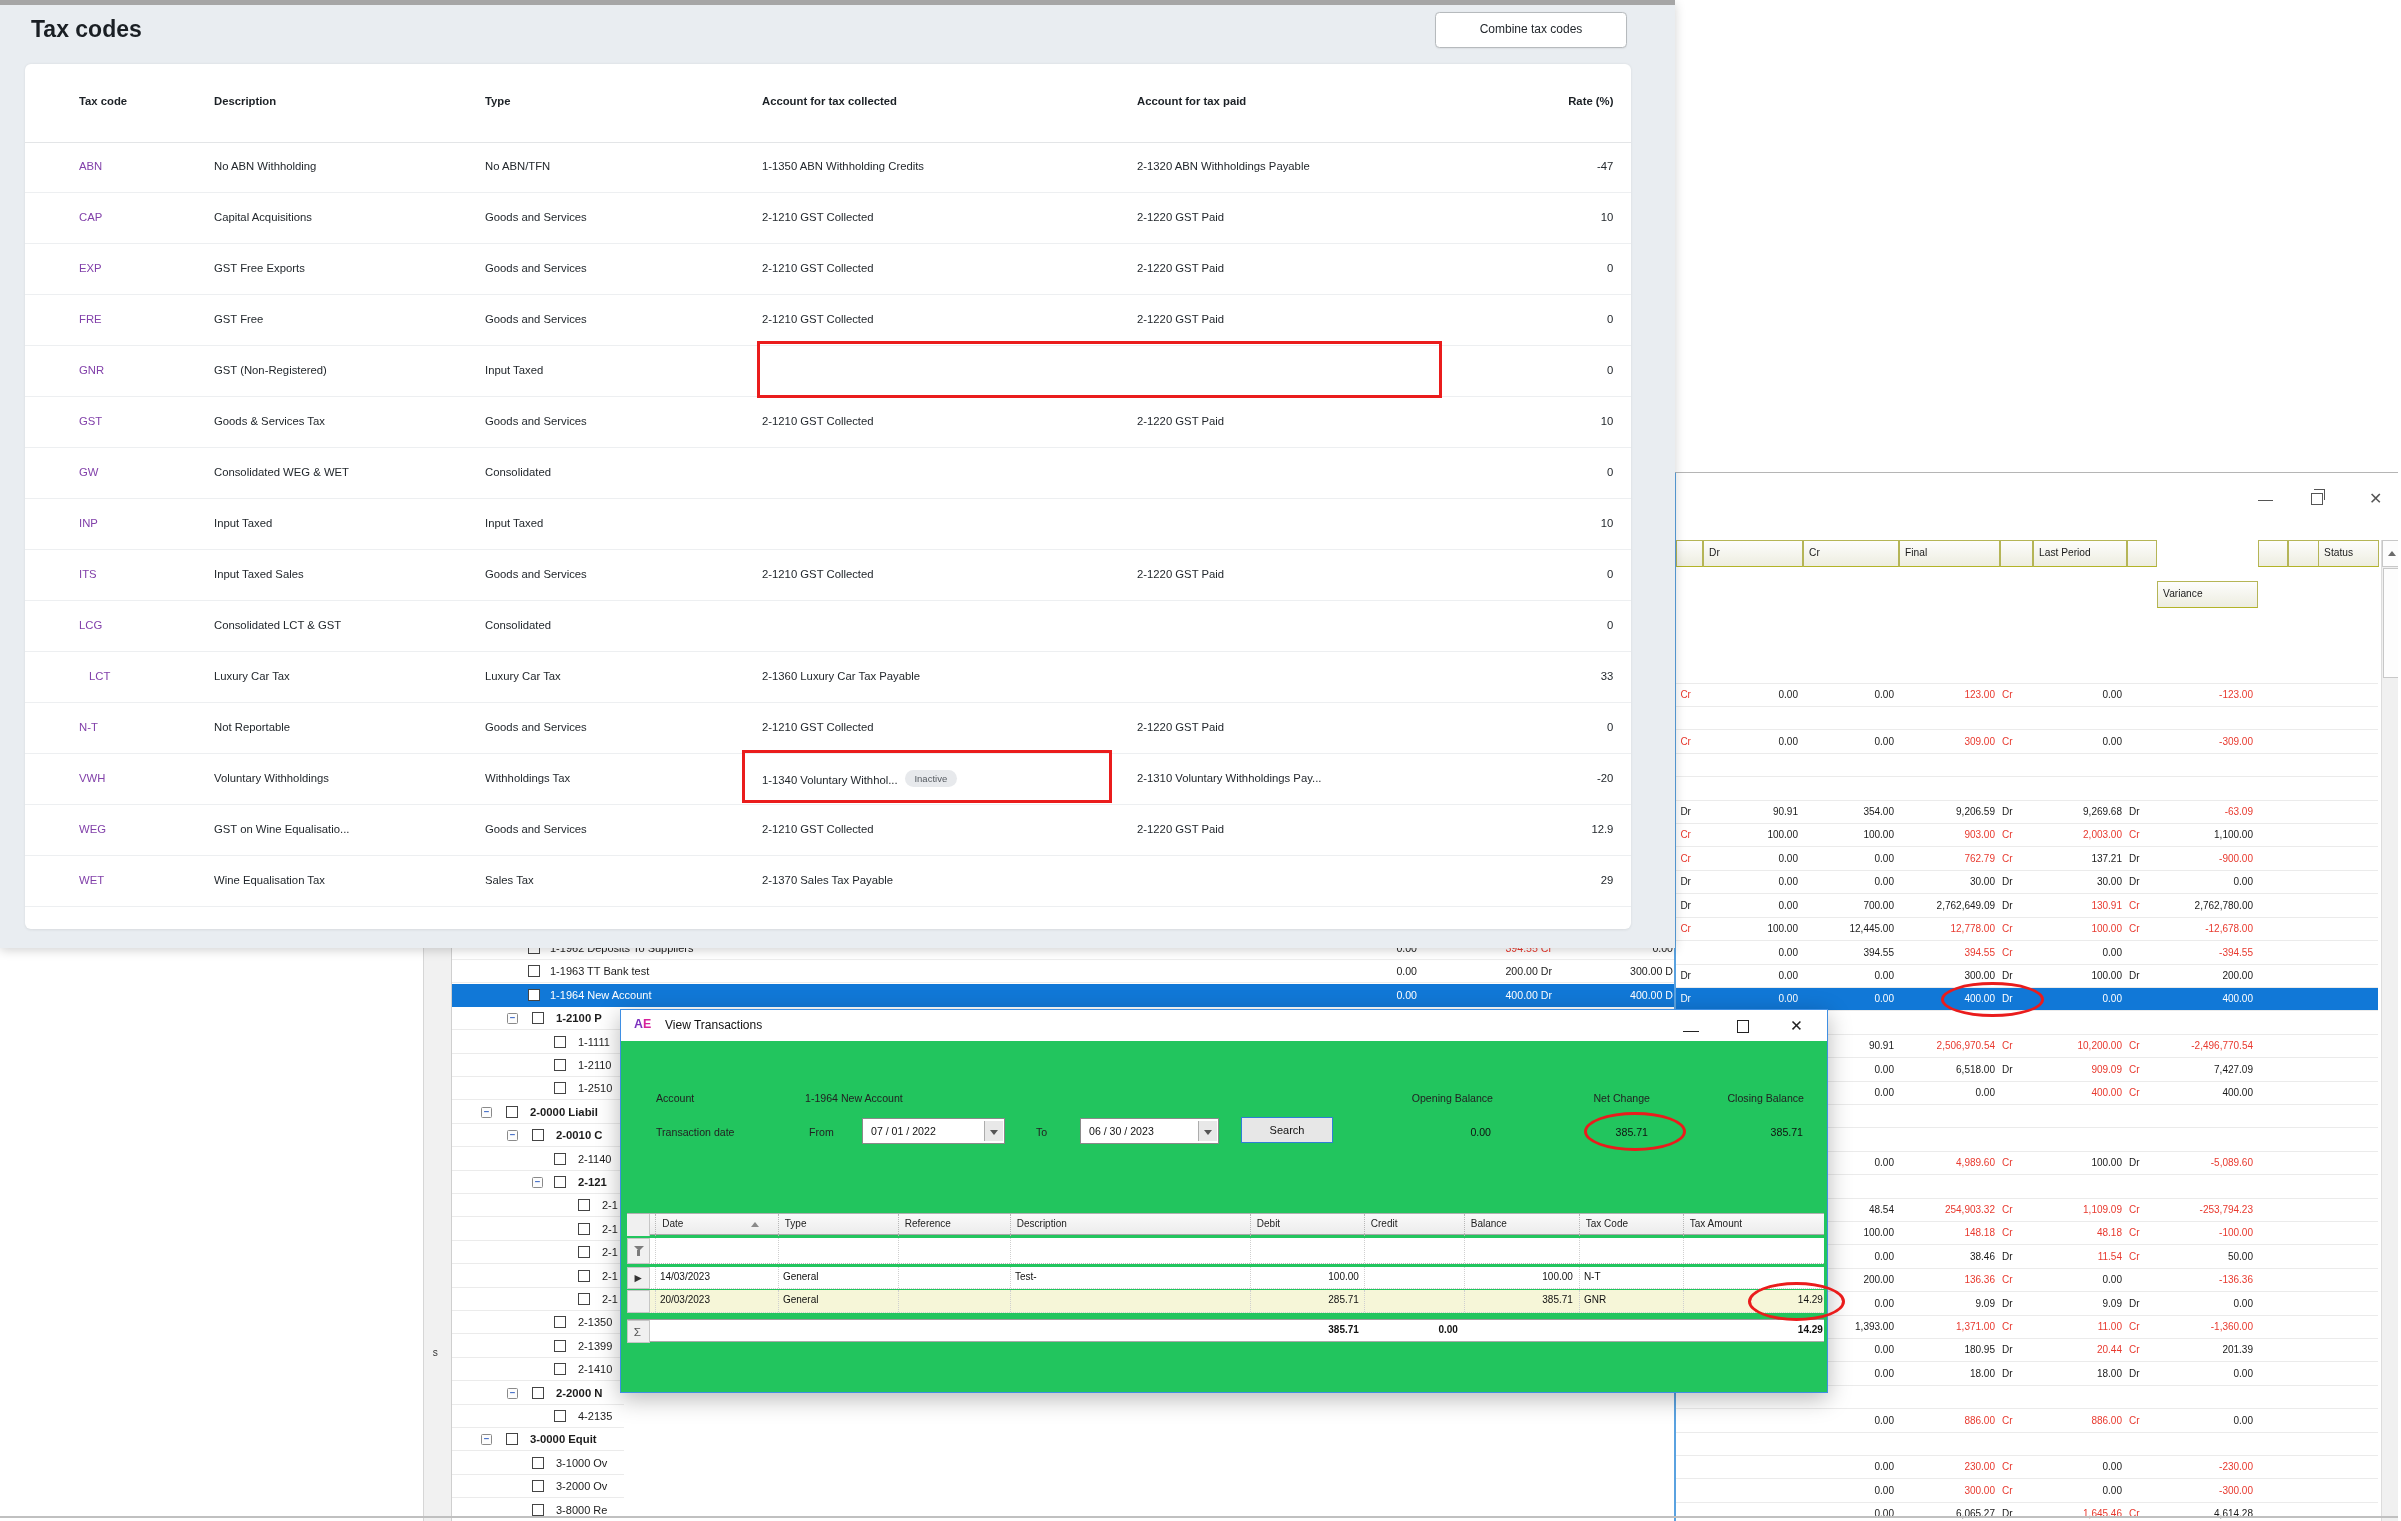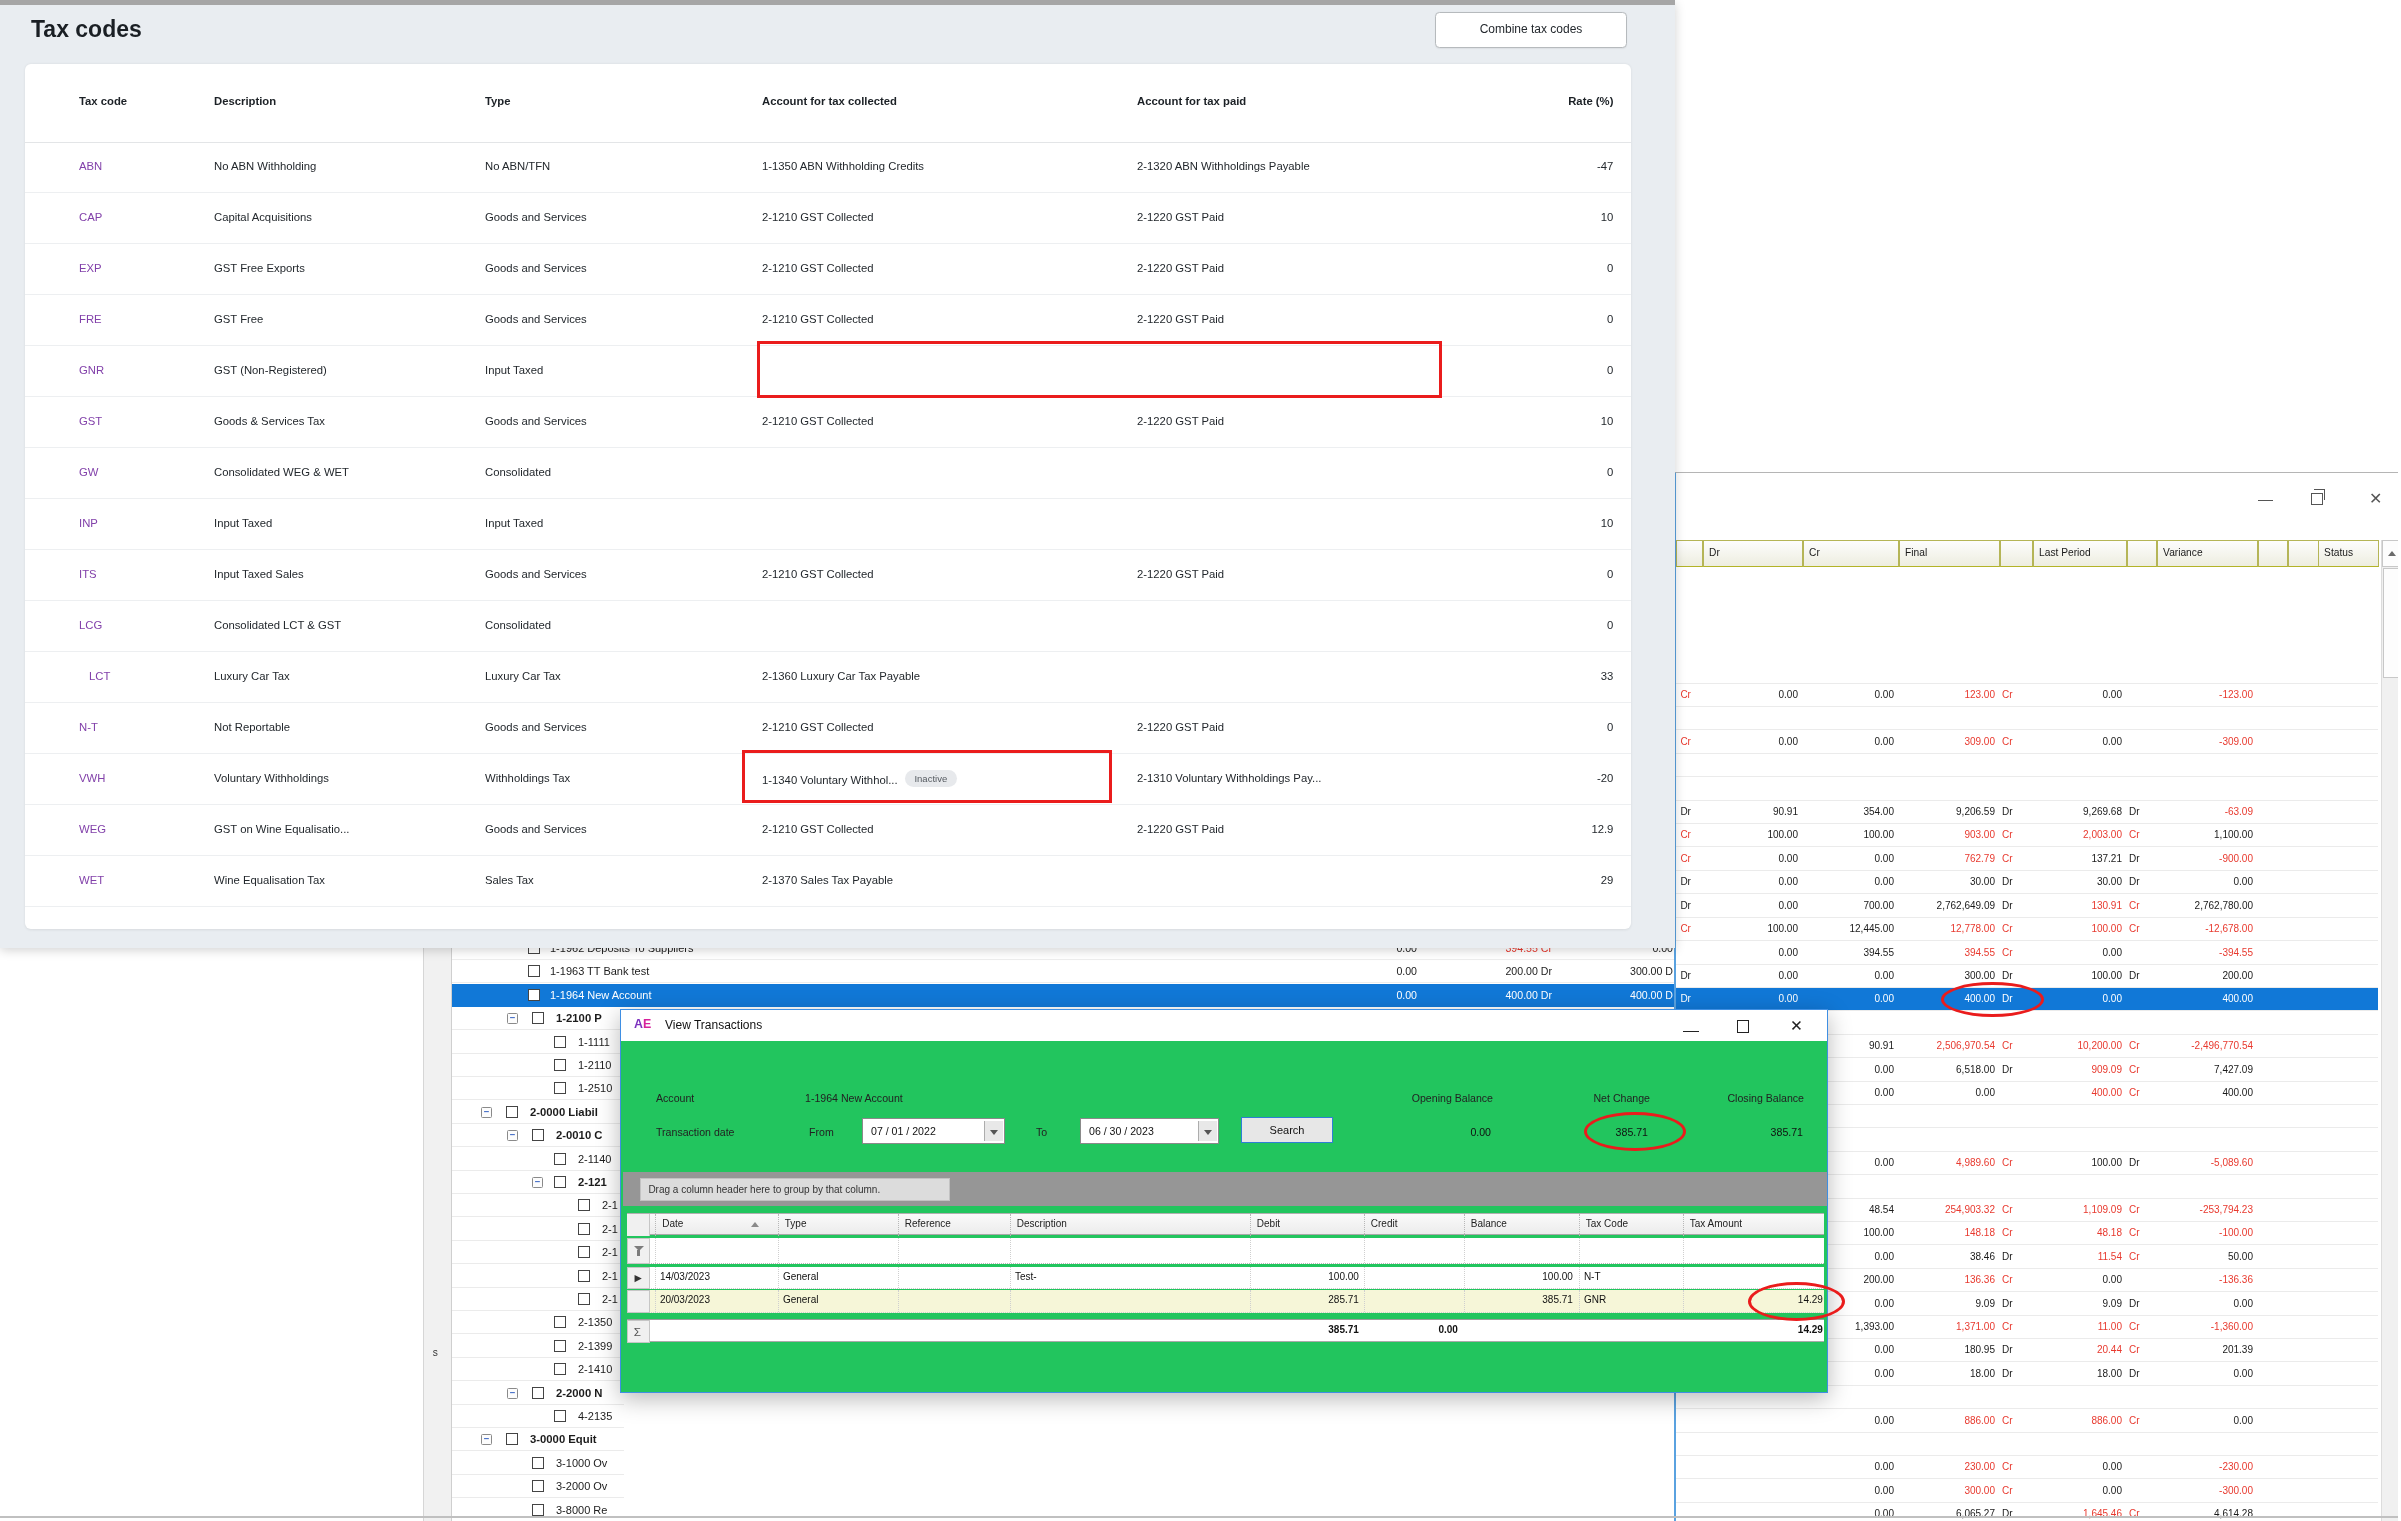--- a/index.html
+++ b/index.html
@@ -233,21 +233,21 @@
     <div class="rw-btn rw-restore" style="left:635px; top:20px;"></div>
     <div class="rw-btn rw-close" style="left:691px;">✕</div>
     <div class="rw-header" id="rw-header">
         <div class="rw-hcell" style="left: 0px; width: 27px;"></div>
         <div class="rw-hcell" style="left: 27px; width: 100px;">Dr</div>
         <div class="rw-hcell" style="left: 127px; width: 96px;">Cr</div>
         <div class="rw-hcell" style="left: 223px; width: 101px;">Final</div>
         <div class="rw-hcell" style="left: 324px; width: 33px;"></div>
         <div class="rw-hcell" style="left: 357px; width: 94px;">Last Period</div>
         <div class="rw-hcell" style="left: 451px; width: 30px;"></div>
-        <div class="rw-hcell" style="left: 481px; width: 101px;">Variance</div>
+        <div class="rw-hcell" style="left: 481px; width: 101px; margin-top: 41px;">Variance</div>
         <div class="rw-hcell" style="left: 582px; width: 30px;"></div>
         <div class="rw-hcell" style="left: 612px; width: 31px;"></div>
         <div class="rw-hcell" style="left: 642px; width: 61px;">Status</div>
       </div>
     <div class="rw-rows" id="rw-rows">
         <div class="rw-row" style="top: 0px;"></div>
         <div class="rw-row" style="top: 23.4px;"></div>
         <div class="rw-row" style="top: 47px;"></div>
         <div class="rw-row" style="top: 70px;"></div>
         <div class="rw-row sep" style="top: 94px;"></div>
@@ -525,23 +525,20 @@
 
     <div id="summary-items">
         <div class="sum-label" style="left: 748px; top: 82px;">Opening Balance</div>
         <div class="sum-value" style="left: 746px; top: 116px;">0.00</div>
         <div class="sum-label" style="left: 905px; top: 82px;">Net Change</div>
         <div class="sum-value" style="left: 903px; top: 116px;">385.71</div>
         <div class="sum-label" style="left: 1059px; top: 82px;">Closing Balance</div>
         <div class="sum-value" style="left: 1058px; top: 116px;">385.71</div>
       </div>
 
-    <div class="band" style="top:162px;">
-      <div class="dragbox">Drag a column header here to group by that column.</div>
-    </div>
 
     <div id="tg-area">
         <div class="tg-header" style="left: 5.9px; top: 203px; width: 1197px;">
           <div style="position: absolute; left: 0px; top: 0px; width: 23px; height: 22px; background: rgb(240, 240, 240); border-right: 0.7px solid rgb(198, 198, 198);"></div>
           <div class="tg-hcell" style="left: 28.5px; width: 123px;">Date<div class="sort-up" style="left: 95px; top: 8px;"></div></div>
           <div class="tg-hcell" style="left: 151px; width: 119px;">Type</div>
           <div class="tg-hcell" style="left: 271px; width: 113px;">Reference</div>
           <div class="tg-hcell" style="left: 383px; width: 240px;">Description</div>
           <div class="tg-hcell" style="left: 623px; width: 114px;">Debit</div>
           <div class="tg-hcell" style="left: 737px; width: 99px;">Credit</div>

